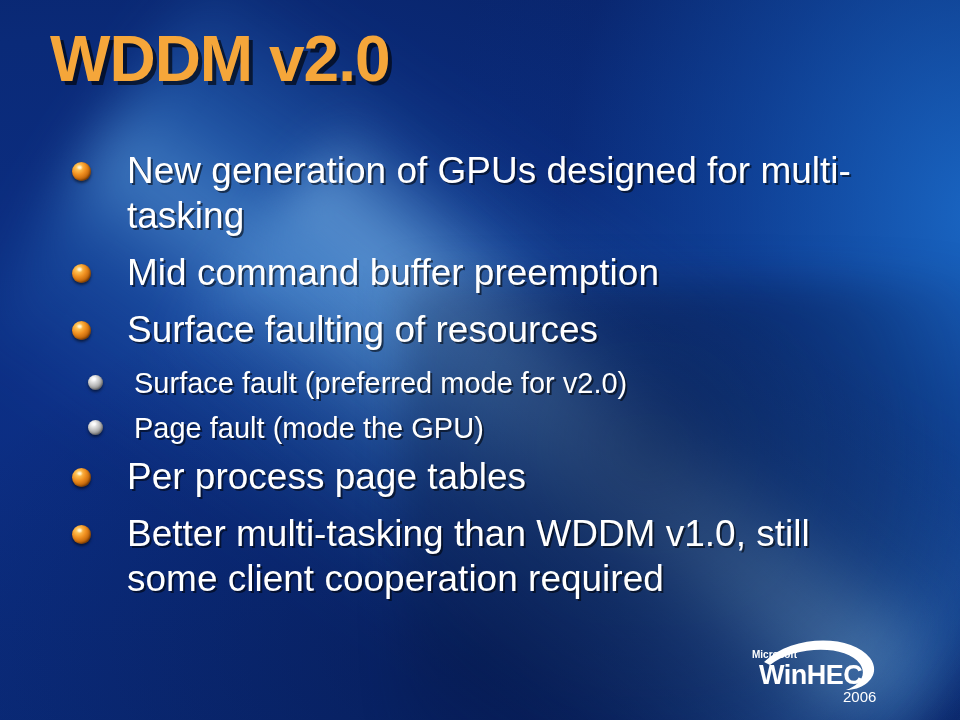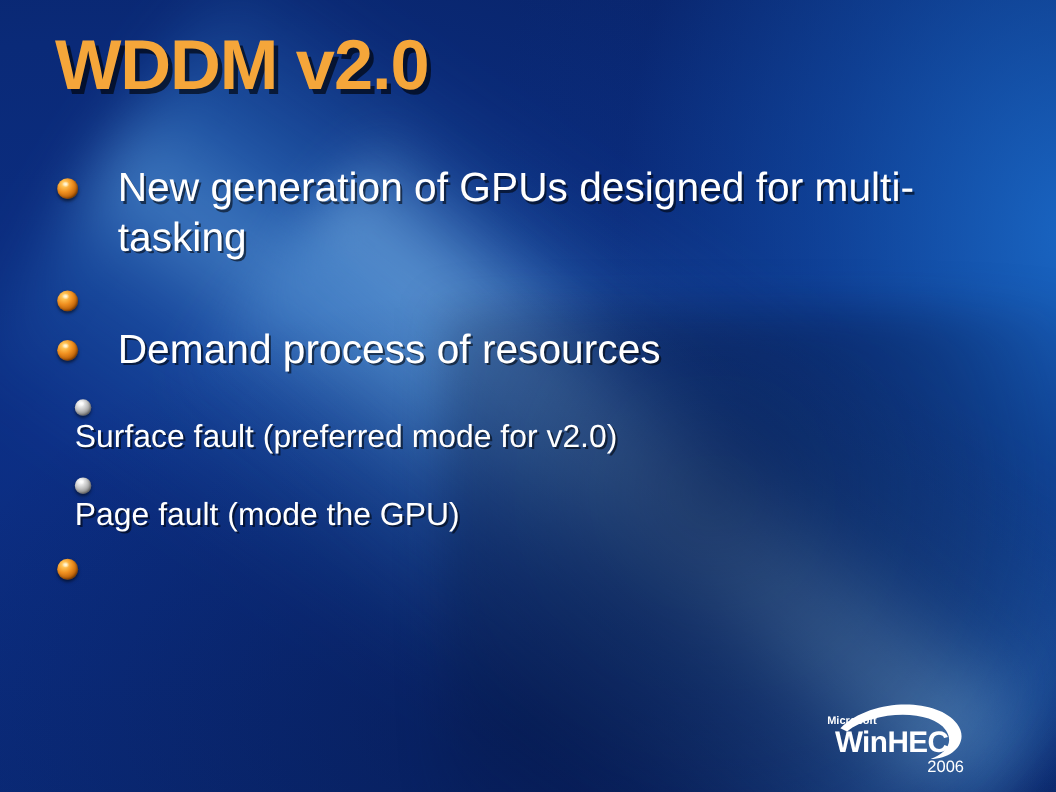--- a/index.html
+++ b/index.html
@@ -104,29 +104,29 @@
   .body {
     position: absolute;
     left: 0;
     top: 148px;
     width: 900px;
   }
   .bullet-row {
     position: relative;
     display: flex;
     align-items: flex-start;
+    margin-left: 20px;
   }
   .bullet-row.lvl1 {
     padding-left: 52px;
     margin-bottom: 12px;
   }
   .bullet-row.lvl2 {
     padding-left: 68px;
     margin-bottom: 6px;
-    flex-direction: column;
   }
 
   
   .sphere {
     flex: 0 0 auto;
     border-radius: 50%;
     position: relative;
   }
   .sphere.orange {
     width: 19px;
@@ -208,40 +208,46 @@
 
   <div class="body">
 
     <div class="bullet-row lvl1">
       <span class="sphere orange"></span>
       <span class="bullet-text">New generation of GPUs designed for multi-tasking</span>
     </div>
 
     <div class="bullet-row lvl1">
       <span class="sphere orange"></span>
-    </div>
-
-    <div class="bullet-row lvl1">
-      <span class="sphere orange"></span>
-      <span class="bullet-text">Demand process of resources</span>
+      <span class="bullet-text">Mid command buffer preemption</span>
+    </div>
+
+    <div class="bullet-row lvl1">
+      <span class="sphere orange"></span>
+      <span class="bullet-text">Surface faulting of resources</span>
     </div>
 
     <div class="bullet-row lvl2">
       <span class="sphere silver"></span>
       <span class="bullet-text">Surface fault (preferred mode for v2.0)</span>
     </div>
 
     <div class="bullet-row lvl2">
       <span class="sphere silver"></span>
       <span class="bullet-text">Page fault (mode the GPU)</span>
     </div>
 
-
-    <div class="bullet-row lvl1">
-      <span class="sphere orange"></span>
+    <div class="bullet-row lvl1">
+      <span class="sphere orange"></span>
+      <span class="bullet-text">Per process page tables</span>
+    </div>
+
+    <div class="bullet-row lvl1">
+      <span class="sphere orange"></span>
+      <span class="bullet-text">Better multi-tasking than WDDM v1.0, still some client cooperation required</span>
     </div>
 
   </div>
 
   <div class="logo">
     <svg width="150" height="72" viewBox="0 0 150 72" xmlns="http://www.w3.org/2000/svg">
 
       <g>
         <path d="M18 26 C 46 -2, 106 -2, 124 22 C 136 38, 120 54, 100 54 C 112 50, 122 40, 114 28 C 100 8, 48 10, 24 29 Z" fill="#ffffff"></path>
       </g>

